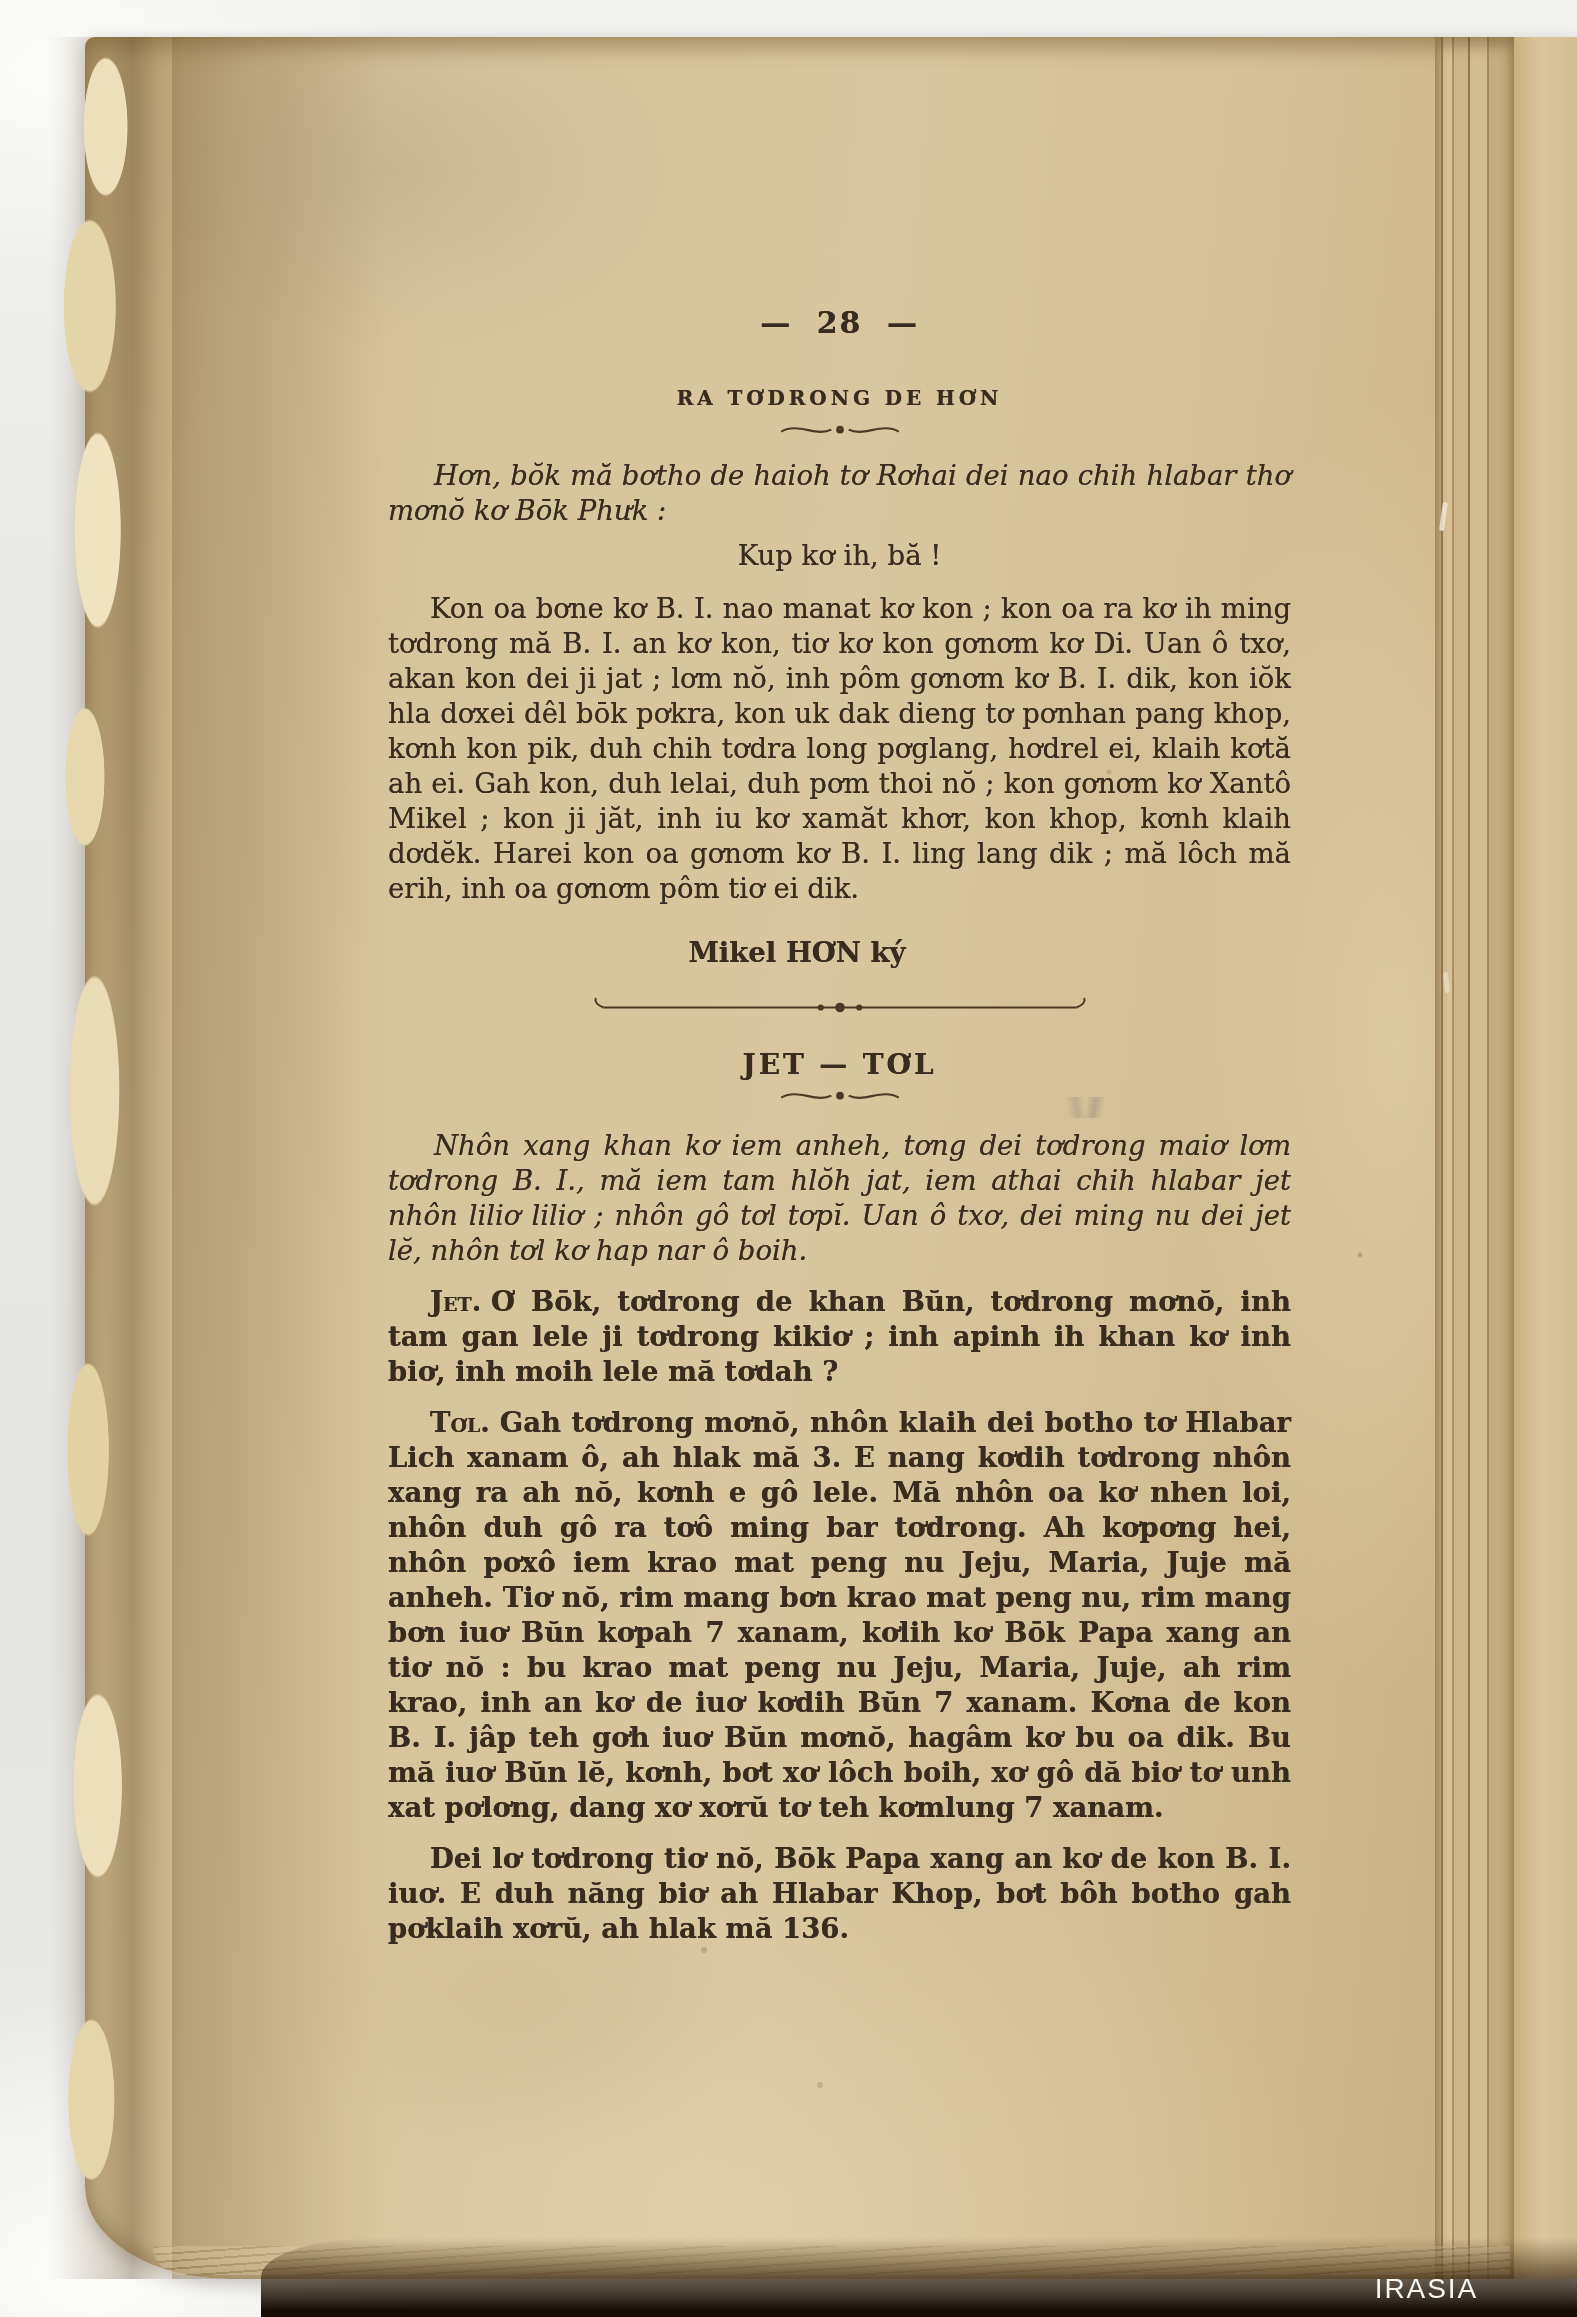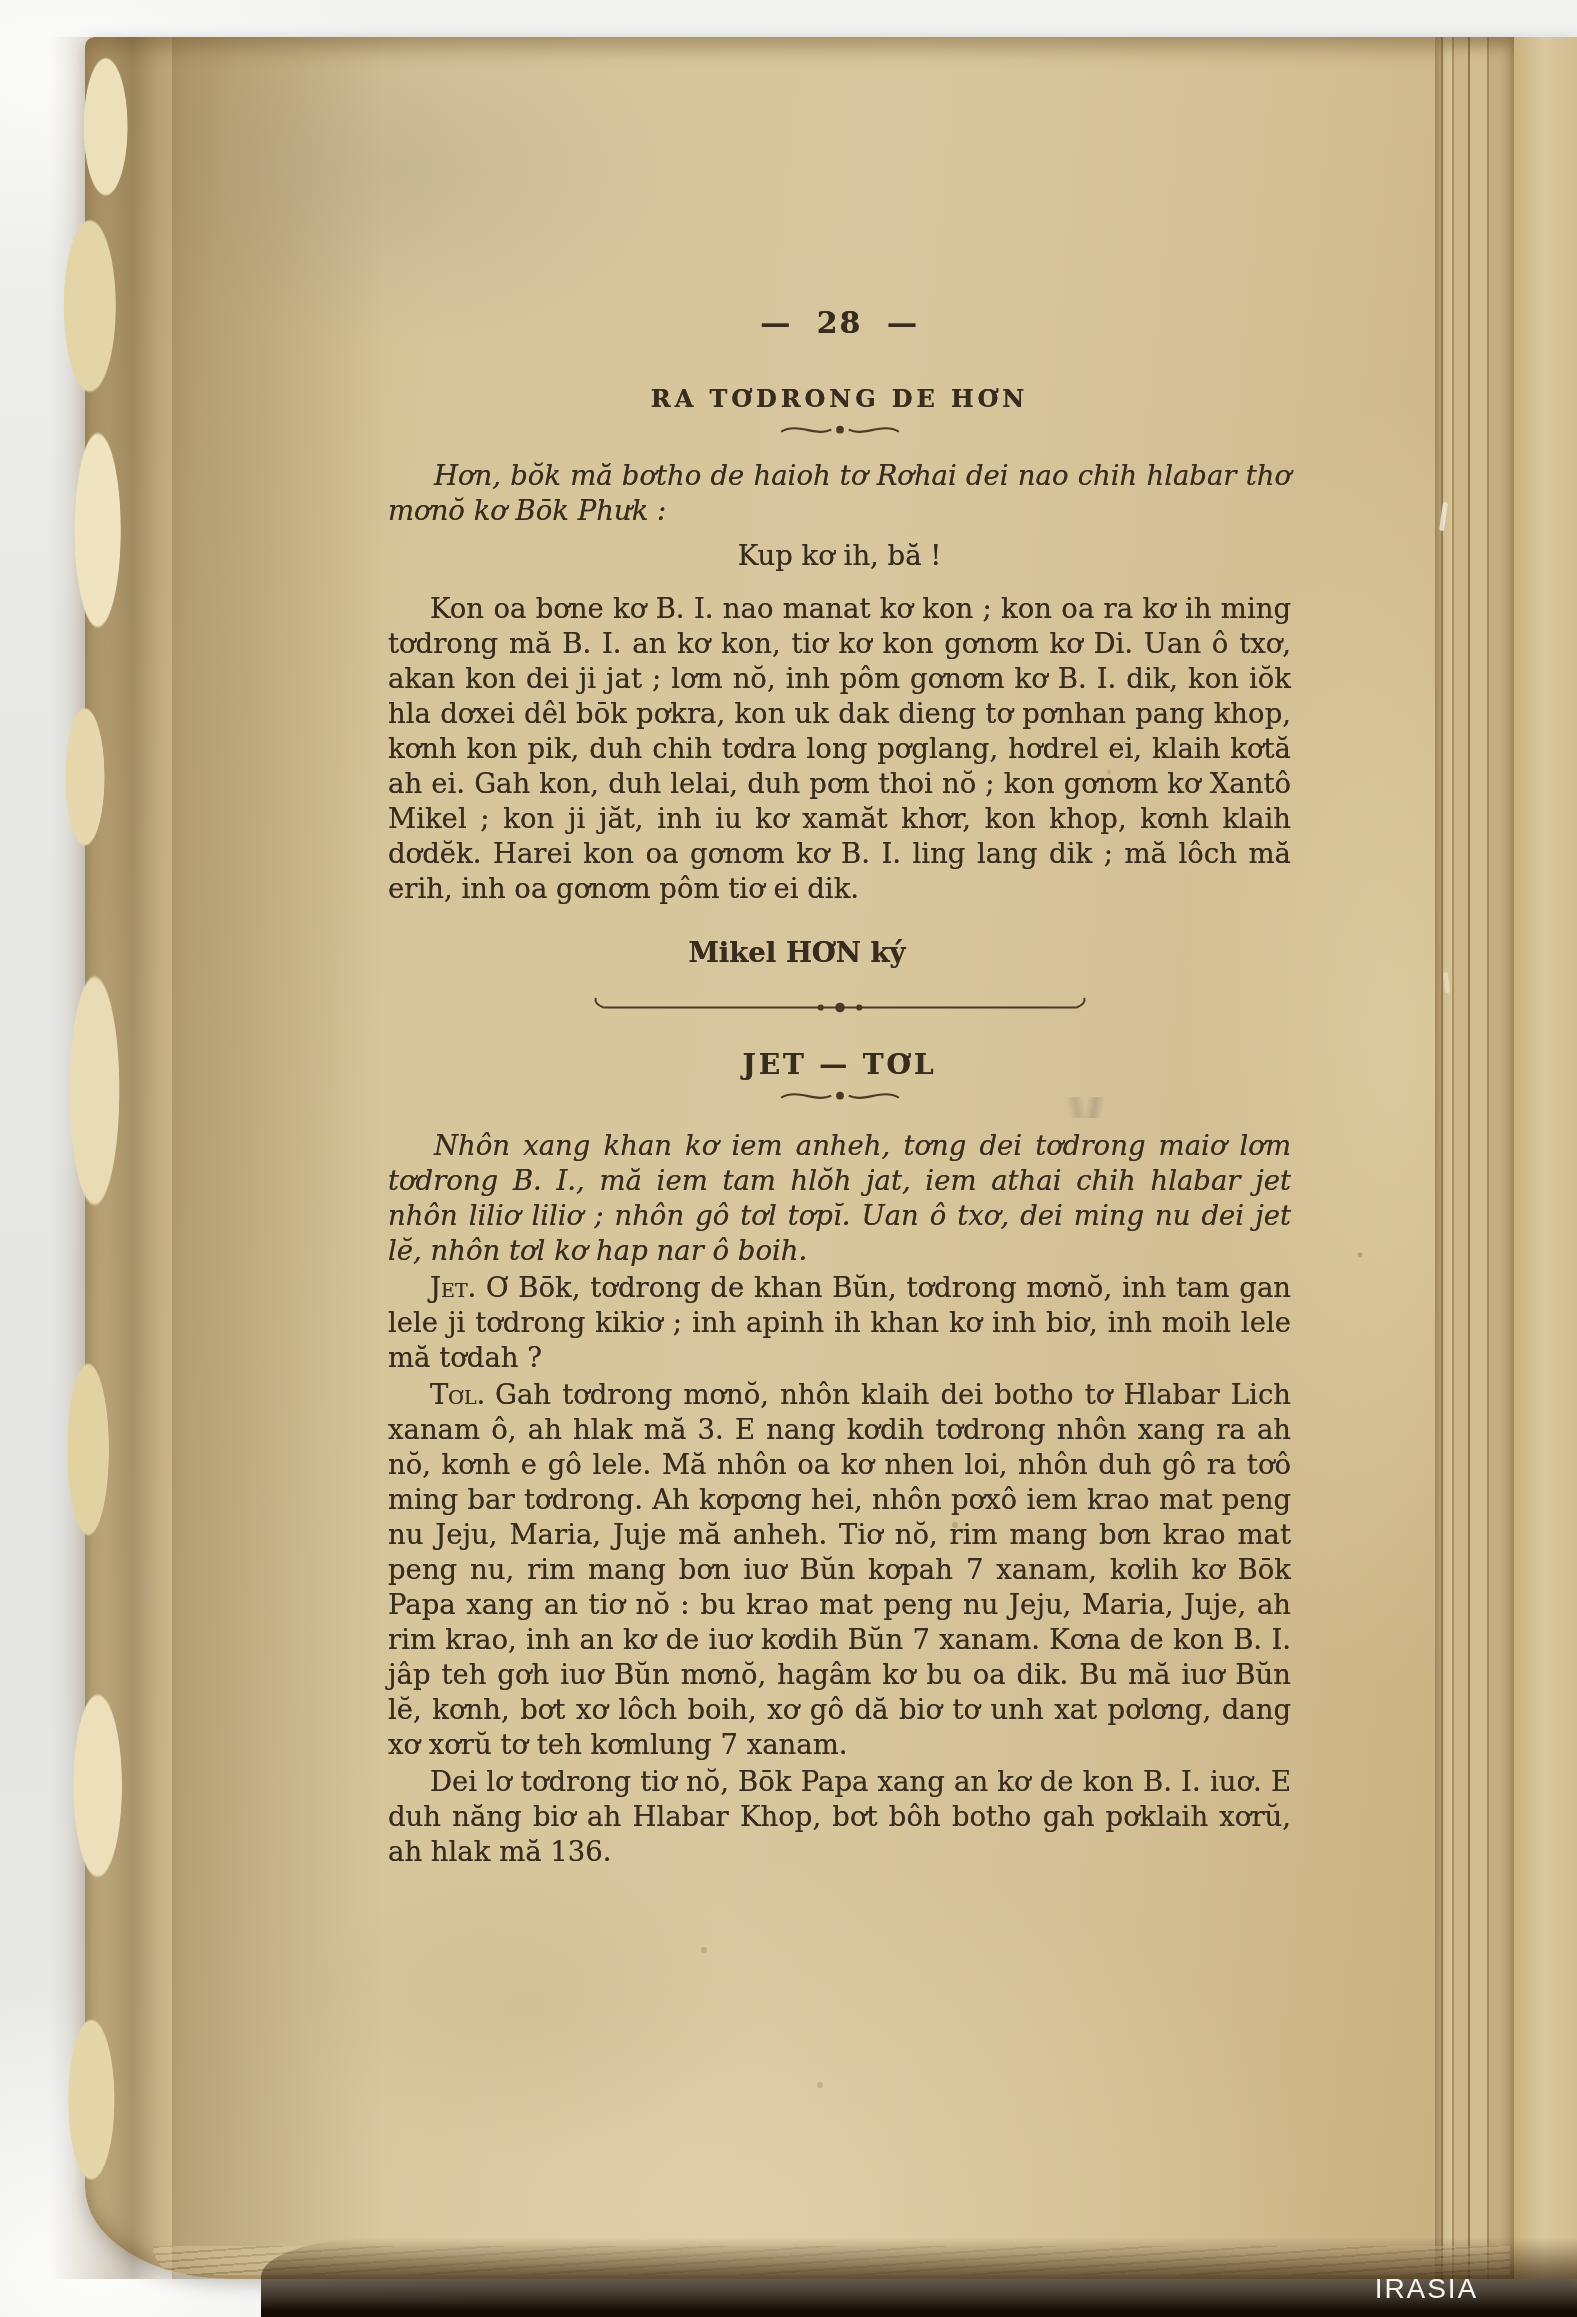--- a/index.html
+++ b/index.html
@@ -102,32 +102,32 @@
     filter:blur(0.5px);
   }
 
   
   .text-block {
     position:absolute; left:388px; top:305px; width:903px;
     color:#372c1e; font-size:27.5px; line-height:35px; text-align:justify;
     text-shadow:0 0 0.6px rgba(55,44,30,0.8);
   }
   .pageno  { text-align:center; font-weight:bold; font-size:30px; letter-spacing:1.9px; }
-  .h1      { text-align:center; font-weight:bold; font-size:24px; letter-spacing:3.9px; margin-top:41px; }
+  .h1      { text-align:center; font-weight:bold; font-size:20px; letter-spacing:3.9px; margin-top:41px; }
   .flourish{ text-align:center; margin-top:3.9px; line-height:0; }
   .subtitle{ font-weight:bold; font-size:27px; letter-spacing:1.9px; padding-left:46px; margin-top:19.3px; text-align:left; }
   .intro   { font-style:italic; text-indent:46px; margin-top:19.3px; }
   .salute  { text-align:center; margin-top:10px; }
   .para    { text-indent:42px; margin-top:17.4px; }
   .sig     { text-align:center; padding-right:85px; font-weight:bold; margin-top:29px; }
   .divider { text-align:center; margin-top:25px; line-height:0; }
   .h2      { text-align:center; font-weight:bold; font-size:28px; letter-spacing:2.9px; margin-top:27px; }
   .intro2  { font-style:italic; text-indent:46px; margin-top:23px; }
   .lead    { font-variant:small-caps; margin-right:9.7px; }
-  .p-tight { margin-top:2px; }
+  .p-tight { margin-top:16px;font-weight:bold; }
 
   .watermark {
     position:absolute; right:100px; bottom:11.6px;
     font-family:"Liberation Sans","DejaVu Sans",sans-serif;
     font-size:28px; letter-spacing:1.9px; color:#f7f7f4;
   }
 </style>
 </head>
 <body>
 

